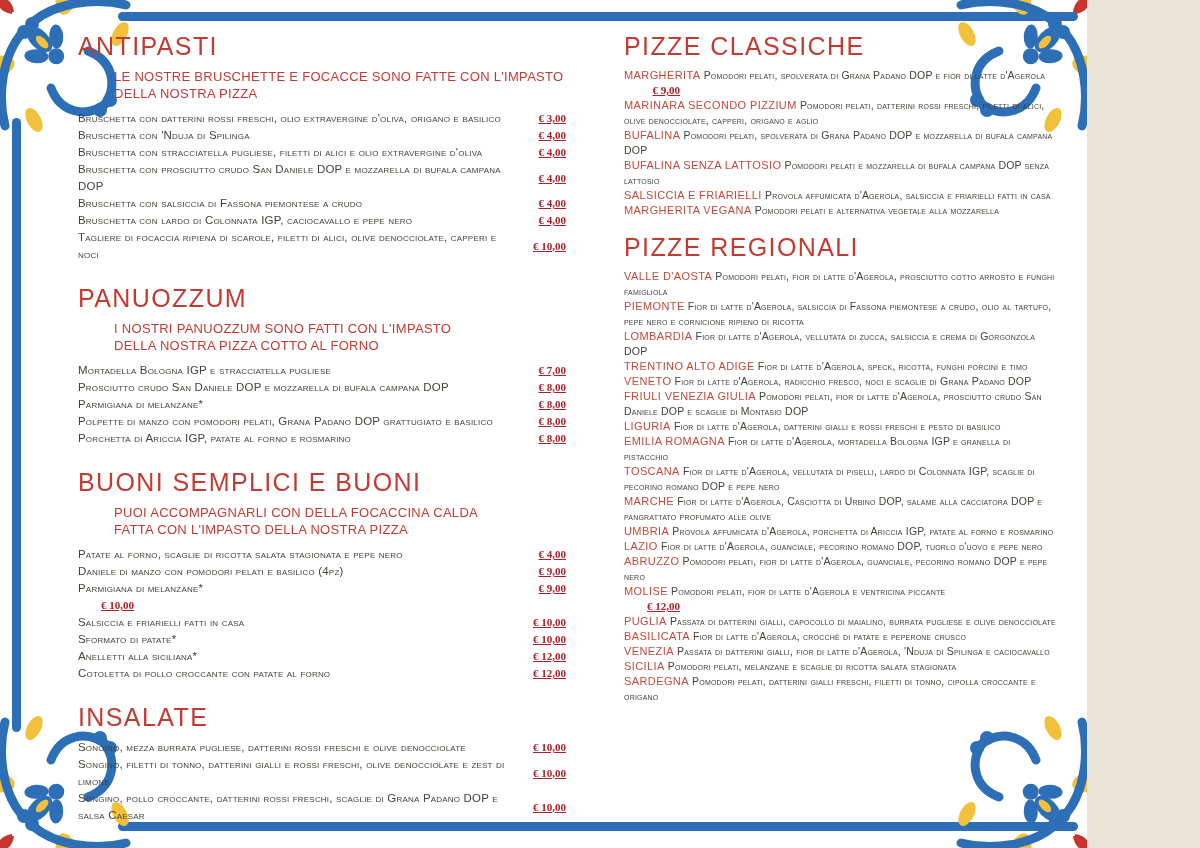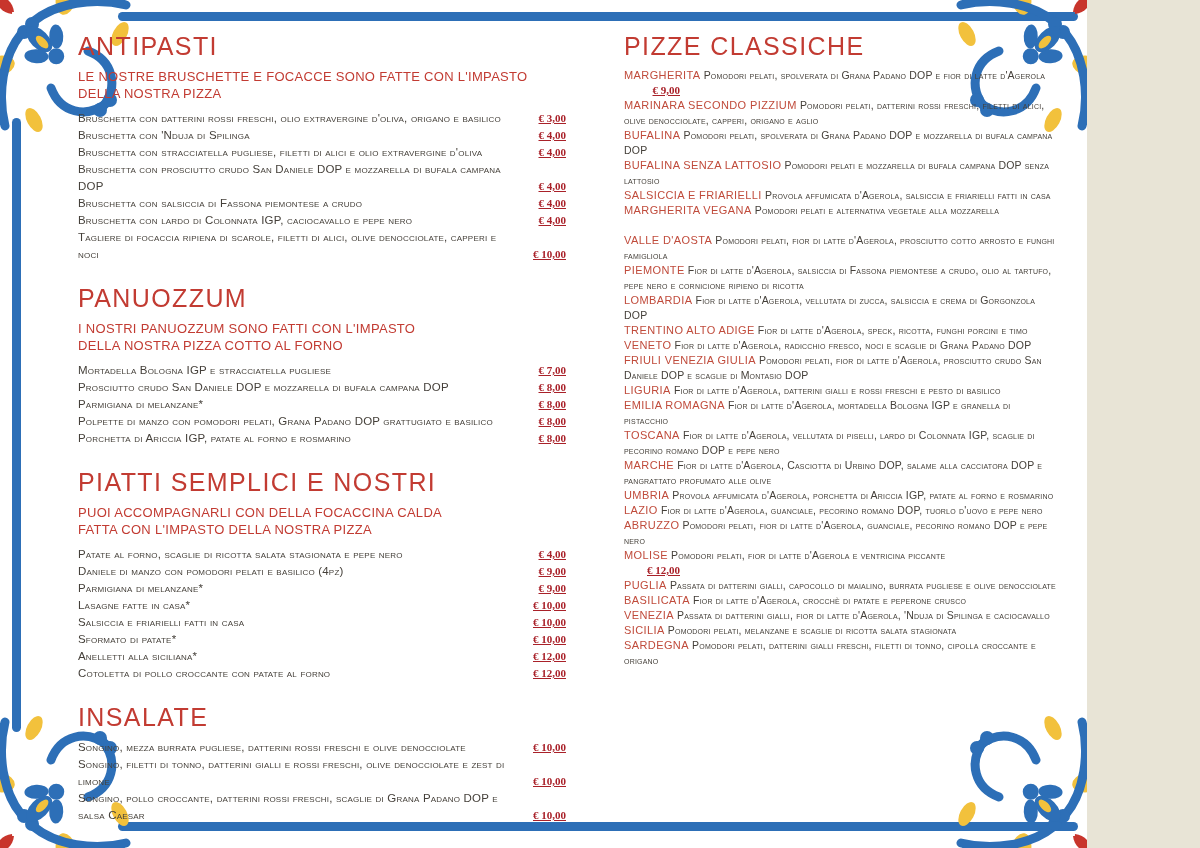--- a/index.html
+++ b/index.html
@@ -18,22 +18,22 @@
   .c-bl{left:-6px;bottom:-6px;transform:scaleY(-1);}
   .c-br{right:-6px;bottom:-6px;transform:scale(-1,-1);}
   
   .col{position:absolute;top:32px;}
   .col-left{left:78px;width:488px;}
   .col-right{left:624px;width:517px;}
   .menu-section{margin-bottom:21px;}
   .col-right .menu-section{margin-bottom:15px;}
   .sec-title{font-size:25px;font-weight:400;color:#C23B32;letter-spacing:1.4px;margin:0 0 7px 0;}
   .sec-subs{margin:0 0 8px 0;}
-  .sec-sub{font-size:13px;line-height:17px;color:#C23B32;letter-spacing:0.3px;}
-  .item{display:flex;align-items:flex-end;}
+  .sec-sub{font-size:13px;line-height:17px;color:#C23B32;letter-spacing:0.3px;margin-left:36px;}
+  .item{display:flex;align-items:center;}
   .item-text{flex:1;font-variant:small-caps;font-size:11.5px;line-height:17px;color:#45403A;letter-spacing:0.2px;}
   .price{font-family:"Liberation Serif",serif;font-weight:700;font-size:11px;line-height:17px;
          color:#A92129;margin-left:12px;min-width:44px;text-align:right;white-space:nowrap;text-decoration:underline;}
   
   .p-item{display:flex;align-items:flex-start;gap:28px;}
   .p-text{flex:1;font-size:10.5px;line-height:15px;letter-spacing:0.2px;}
   .p-name{color:#C04B3B;font-size:11px;letter-spacing:0.4px;}
   .p-desc{font-variant:small-caps;color:#45403A;}
   .p-item .price{line-height:15px;}
 </style>
@@ -147,39 +147,38 @@
         <div class="item">
           <div class="item-text">Polpette di manzo con pomodori pelati, Grana Padano DOP grattugiato e basilico</div>
           <div class="price">€ 8,00</div>
         </div>
         <div class="item">
           <div class="item-text">Porchetta di Ariccia IGP, patate al forno e rosmarino</div>
           <div class="price">€ 8,00</div>
         </div>
       </section>
       <section class="menu-section">
-        <h2 class="sec-title">PIATTI SEMPLICI E NOSTRI</h2>
+        <h2 class="sec-title">BUONI SEMPLICI E BUONI</h2>
         <div class="sec-subs">
           <div class="sec-sub">PUOI ACCOMPAGNARLI CON DELLA FOCACCINA CALDA</div>
           <div class="sec-sub">FATTA CON L'IMPASTO DELLA NOSTRA PIZZA</div>
         </div>
         <div class="item">
           <div class="item-text">Patate al forno, scaglie di ricotta salata stagionata e pepe nero</div>
           <div class="price">€ 4,00</div>
         </div>
         <div class="item">
           <div class="item-text">Daniele di manzo con pomodori pelati e basilico (4pz)</div>
           <div class="price">€ 9,00</div>
         </div>
         <div class="item">
           <div class="item-text">Parmigiana di melanzane*</div>
           <div class="price">€ 9,00</div>
         </div>
         <div class="item">
-          <div class="item-text">Lasagne fatte in casa*</div>
           <div class="price">€ 10,00</div>
         </div>
         <div class="item">
           <div class="item-text">Salsiccia e friarielli fatti in casa</div>
           <div class="price">€ 10,00</div>
         </div>
         <div class="item">
           <div class="item-text">Sformato di patate*</div>
           <div class="price">€ 10,00</div>
         </div>
@@ -236,20 +235,21 @@
         <div class="p-item">
           <div class="p-text"><span class="p-name">SALSICCIA E FRIARIELLI</span> <span class="p-desc">Provola affumicata d'Agerola, salsiccia e friarielli fatti in casa</span></div>
           <div class="price">€ 11,00</div>
         </div>
         <div class="p-item">
           <div class="p-text"><span class="p-name">MARGHERITA VEGANA</span> <span class="p-desc">Pomodori pelati e alternativa vegetale alla mozzarella</span></div>
           <div class="price">€ 12,00</div>
         </div>
       </section>
       <section class="menu-section">
+        <h2 class="sec-title">PIZZE REGIONALI</h2>
         <div class="p-item">
           <div class="p-text"><span class="p-name">VALLE D'AOSTA</span> <span class="p-desc">Pomodori pelati, fior di latte d'Agerola, prosciutto cotto arrosto e funghi famigliola</span></div>
           <div class="price">€ 11,00</div>
         </div>
         <div class="p-item">
           <div class="p-text"><span class="p-name">PIEMONTE</span> <span class="p-desc">Fior di latte d'Agerola, salsiccia di Fassona piemontese a crudo, olio al tartufo, pepe nero e cornicione ripieno di ricotta</span></div>
           <div class="price">€ 13,00</div>
         </div>
         <div class="p-item">
           <div class="p-text"><span class="p-name">LOMBARDIA</span> <span class="p-desc">Fior di latte d'Agerola, vellutata di zucca, salsiccia e crema di Gorgonzola DOP</span></div>

